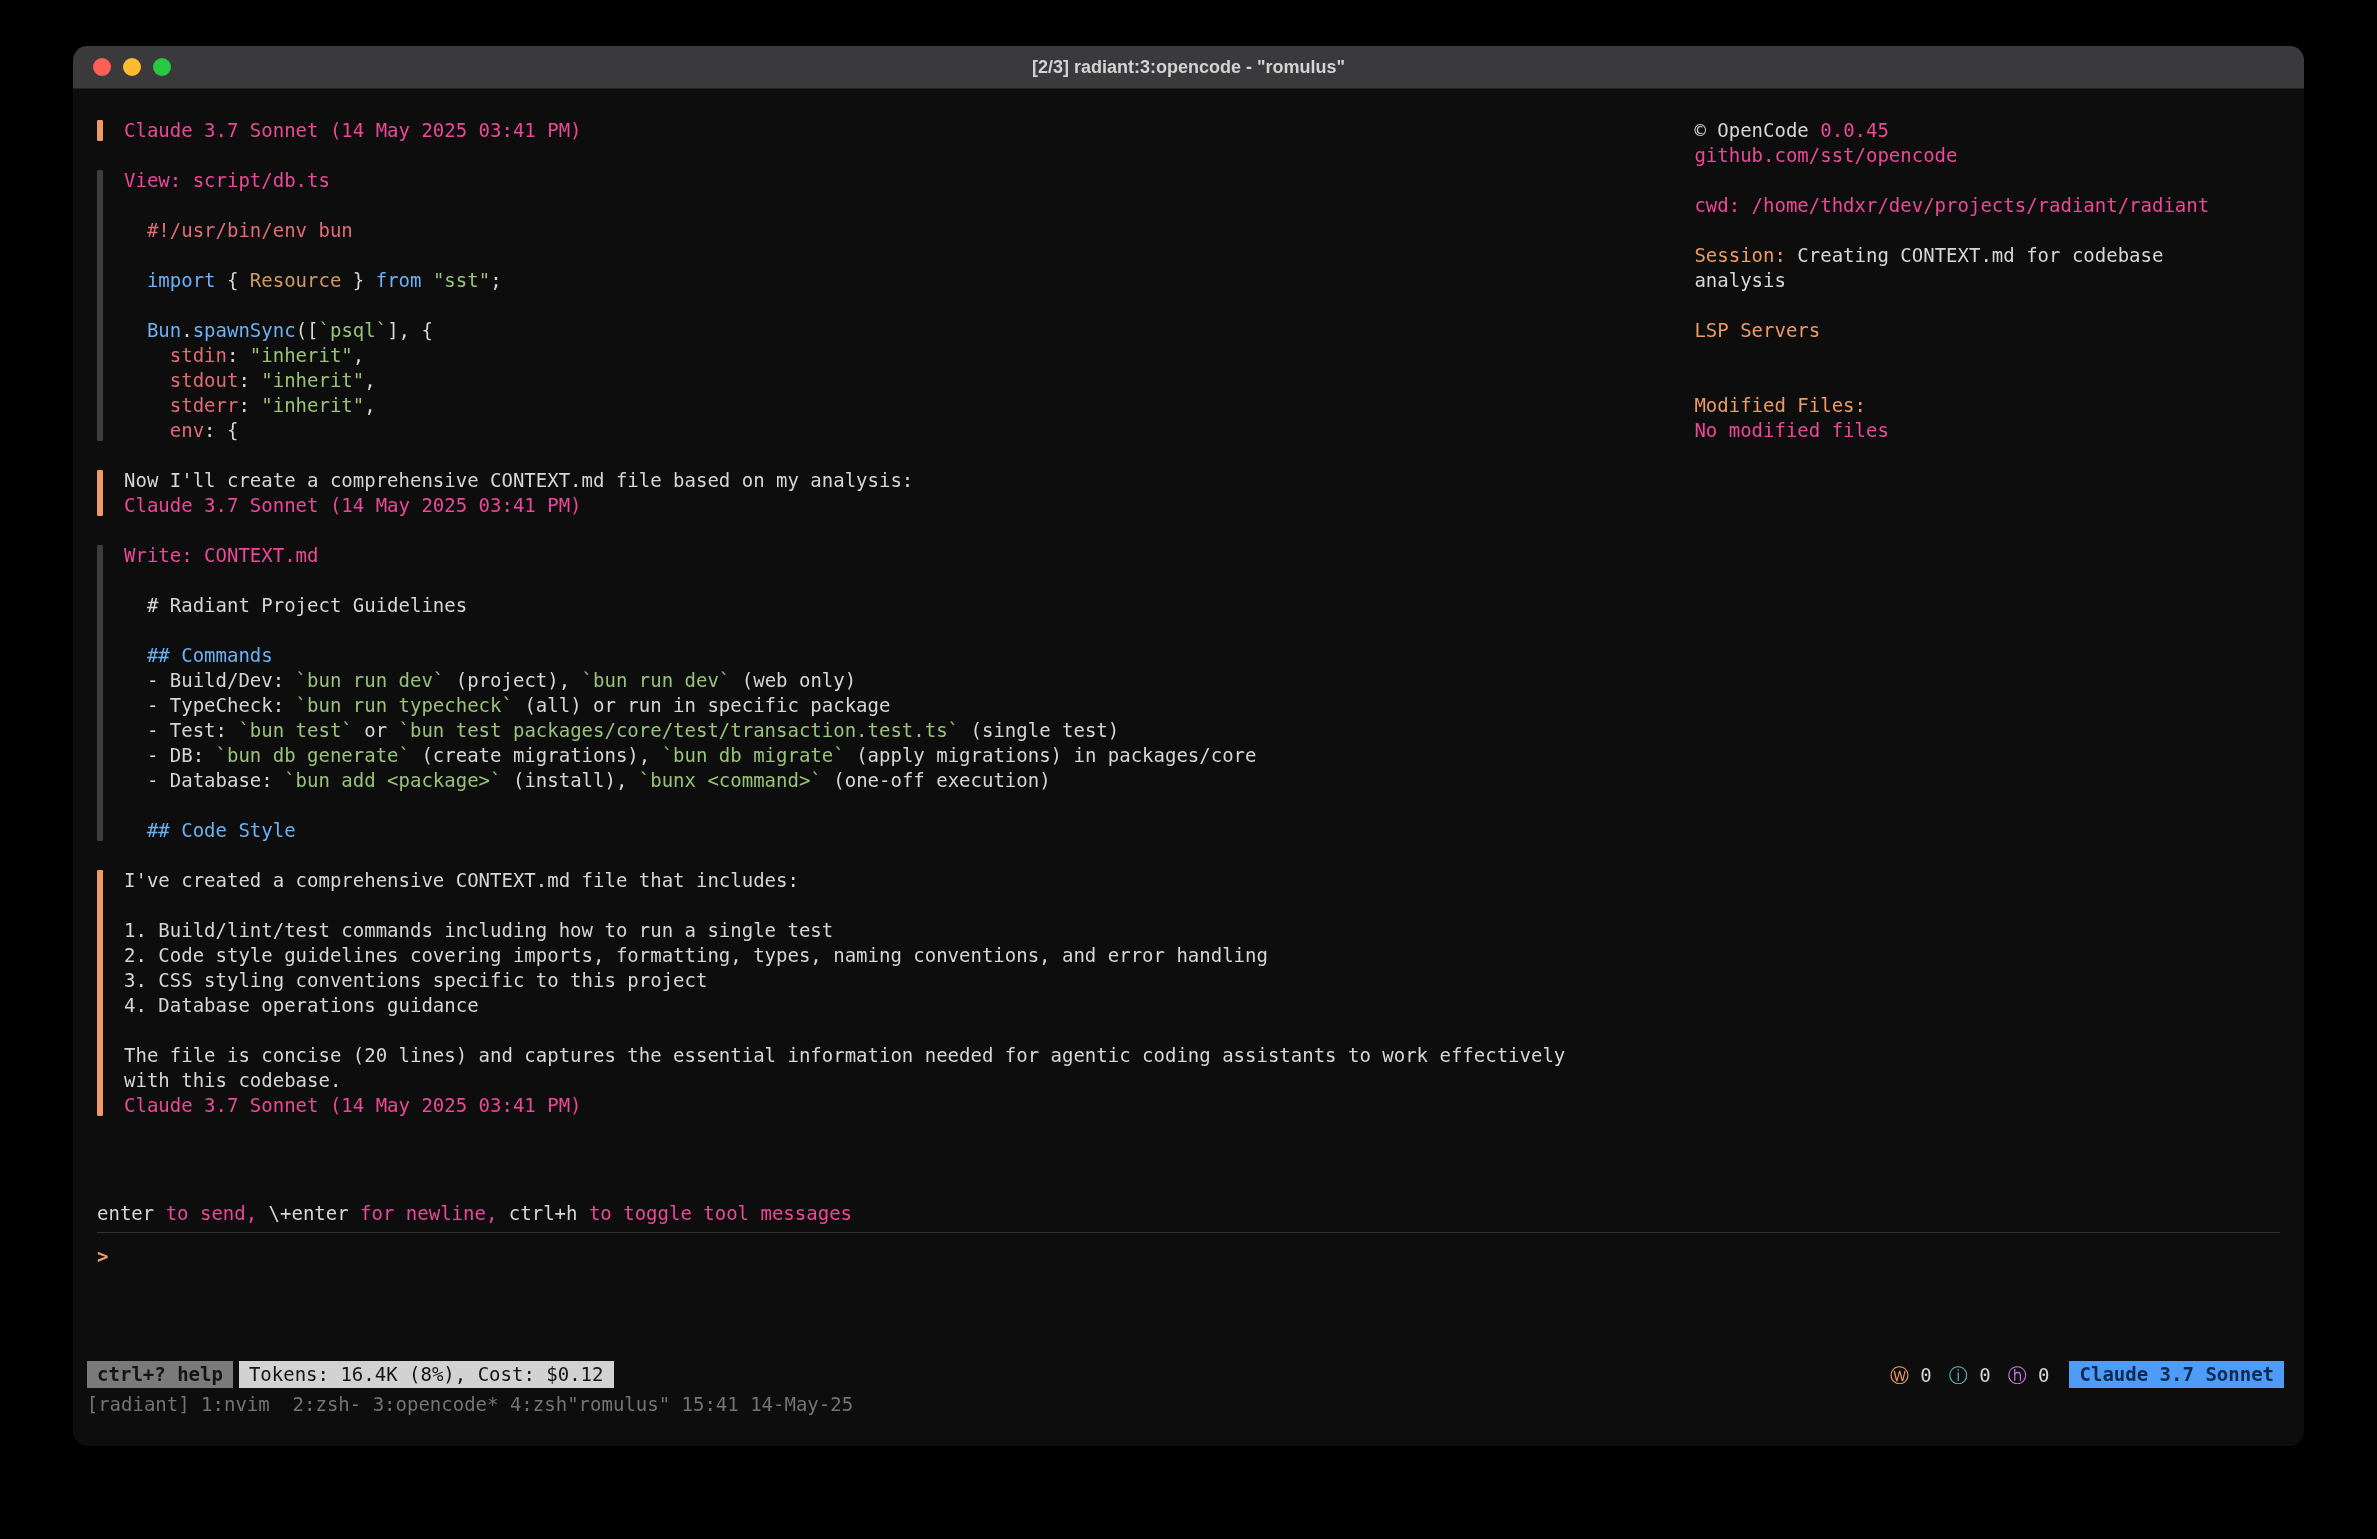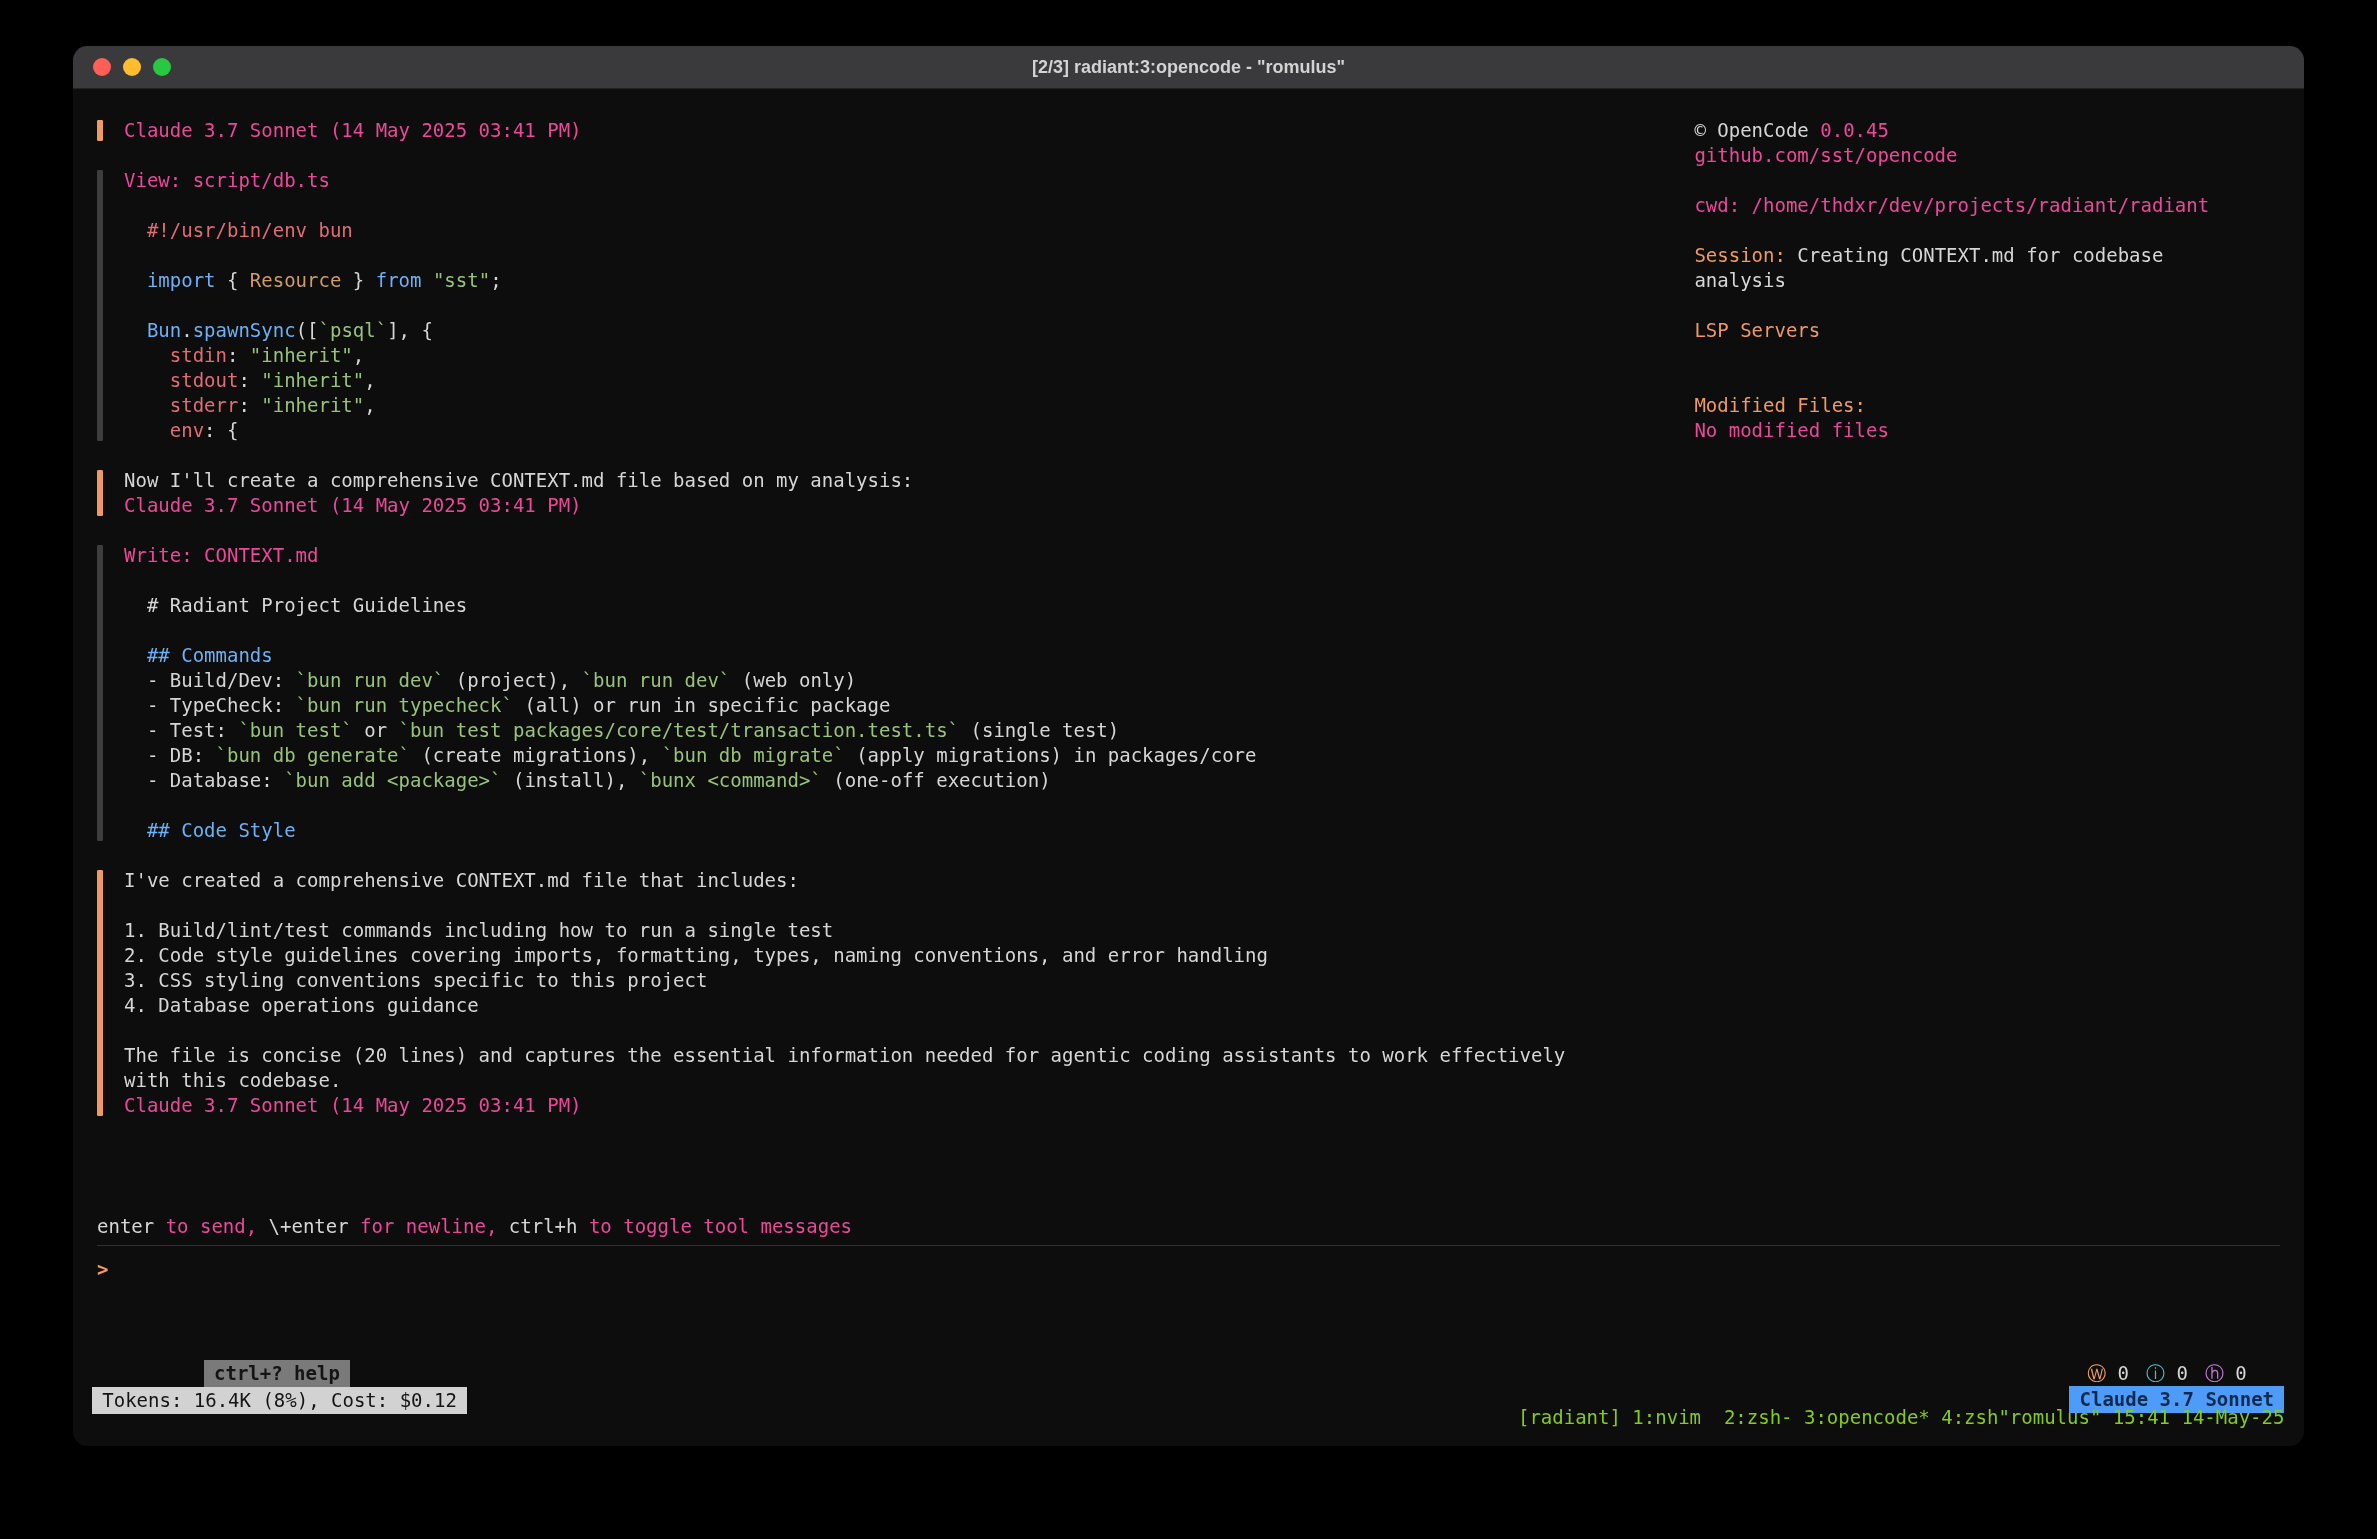--- a/index.html
+++ b/index.html
@@ -58,33 +58,33 @@
     border-top:1.3px solid #303030; padding-top:10.4px;
   }
   .prompt { color:#ee9a62; font-weight:bold; }
 
   
   .statusbar {
     flex:none; height:30px; margin-top:2.6px;
     display:flex; align-items:center; justify-content:space-between;
     padding:0 19.6px 0 13.7px;
   }
-  .status-left, .status-right { display:flex; align-items:center;flex-direction:column; }
+  .status-left, .status-right { display:flex; align-items:flex-end; }
   .chip { display:inline-block; padding:1.3px 10.4px; height:27px; line-height:25px; }
   .chip-help   { background:#7a7a7a; color:#141414; font-weight:bold; }
   .chip-tokens { background:#d2d2d2; color:#141414; margin-left:5.2px; }
   .diagnostics { display:flex; align-items:center; gap:17px; }
   .diag-item { white-space:pre; }
   .chip-model { background:#4f9cf8; color:#0d2b52; font-weight:bold; margin-left:19.6px; }
 
   
   .tmuxbar {
-    flex:none; height:31px; margin-bottom:13px;
-    display:flex; align-items:center; justify-content:flex-end;
-    padding:0 19.6px 0 13.7px; color:#84cc16;
+    flex:none; height:31px; margin-bottom:26px;
+    display:flex; align-items:center; justify-content:flex-start;
+    padding:0 19.6px 0 13.7px; color:#737373;
   }
   .tmux-left, .tmux-right { white-space:pre; }
 </style>
 </head>
 <body>
 
 <div class="window">
 
   <div class="titlebar">
     <div class="traffic">

